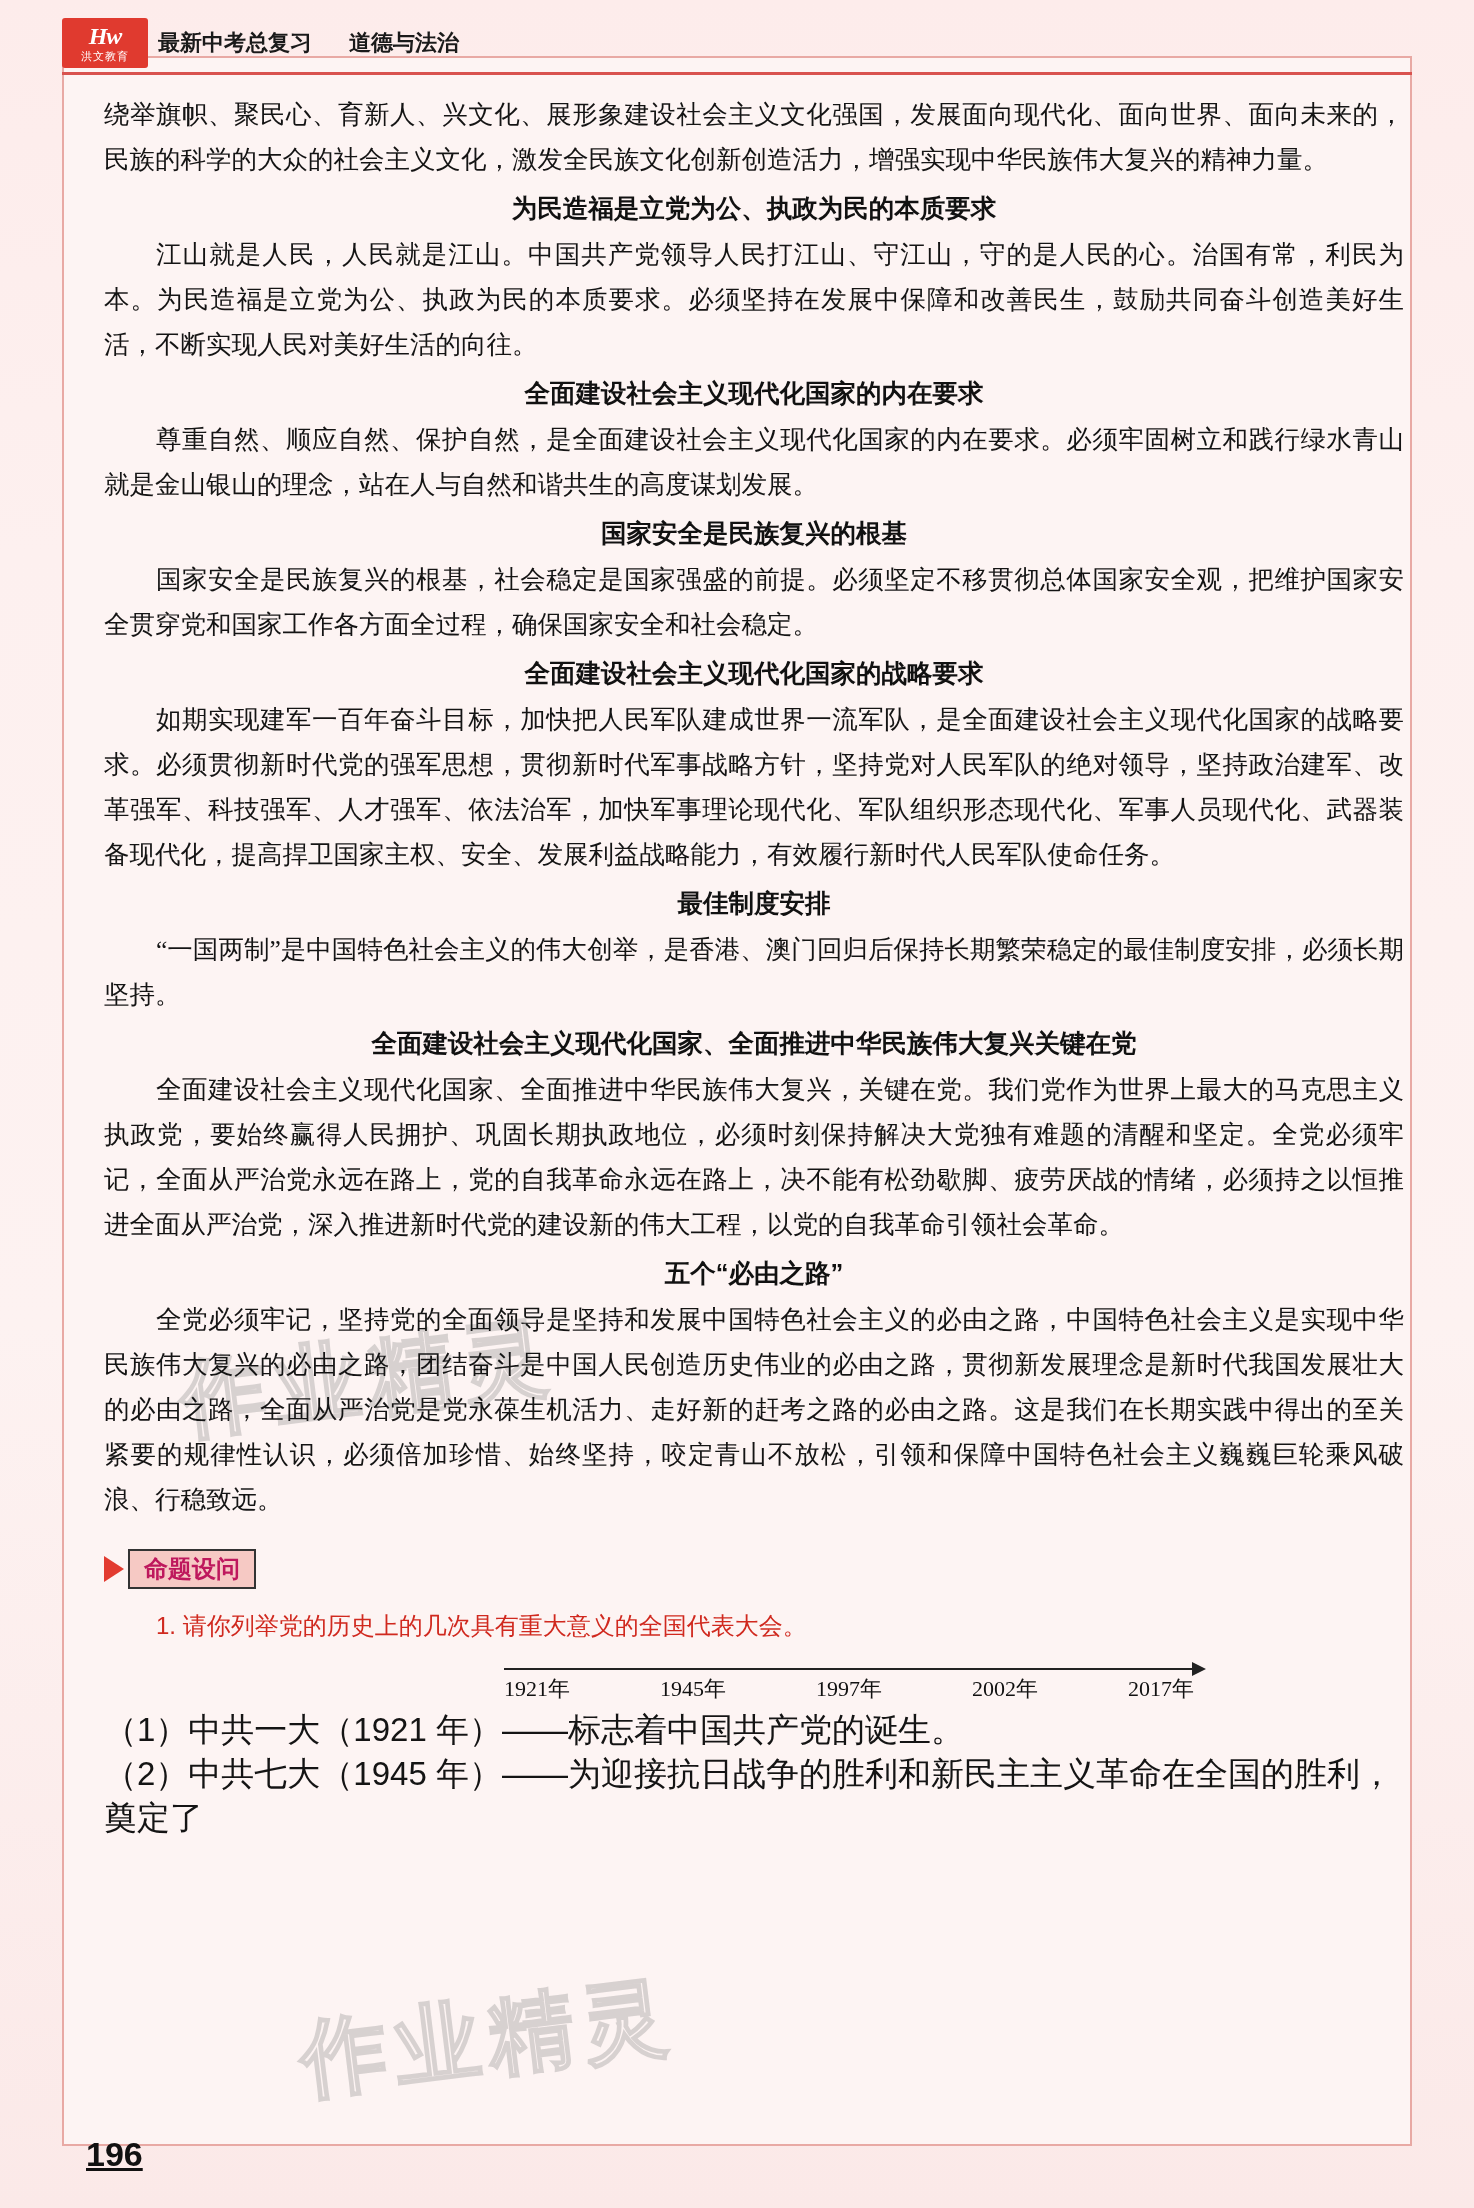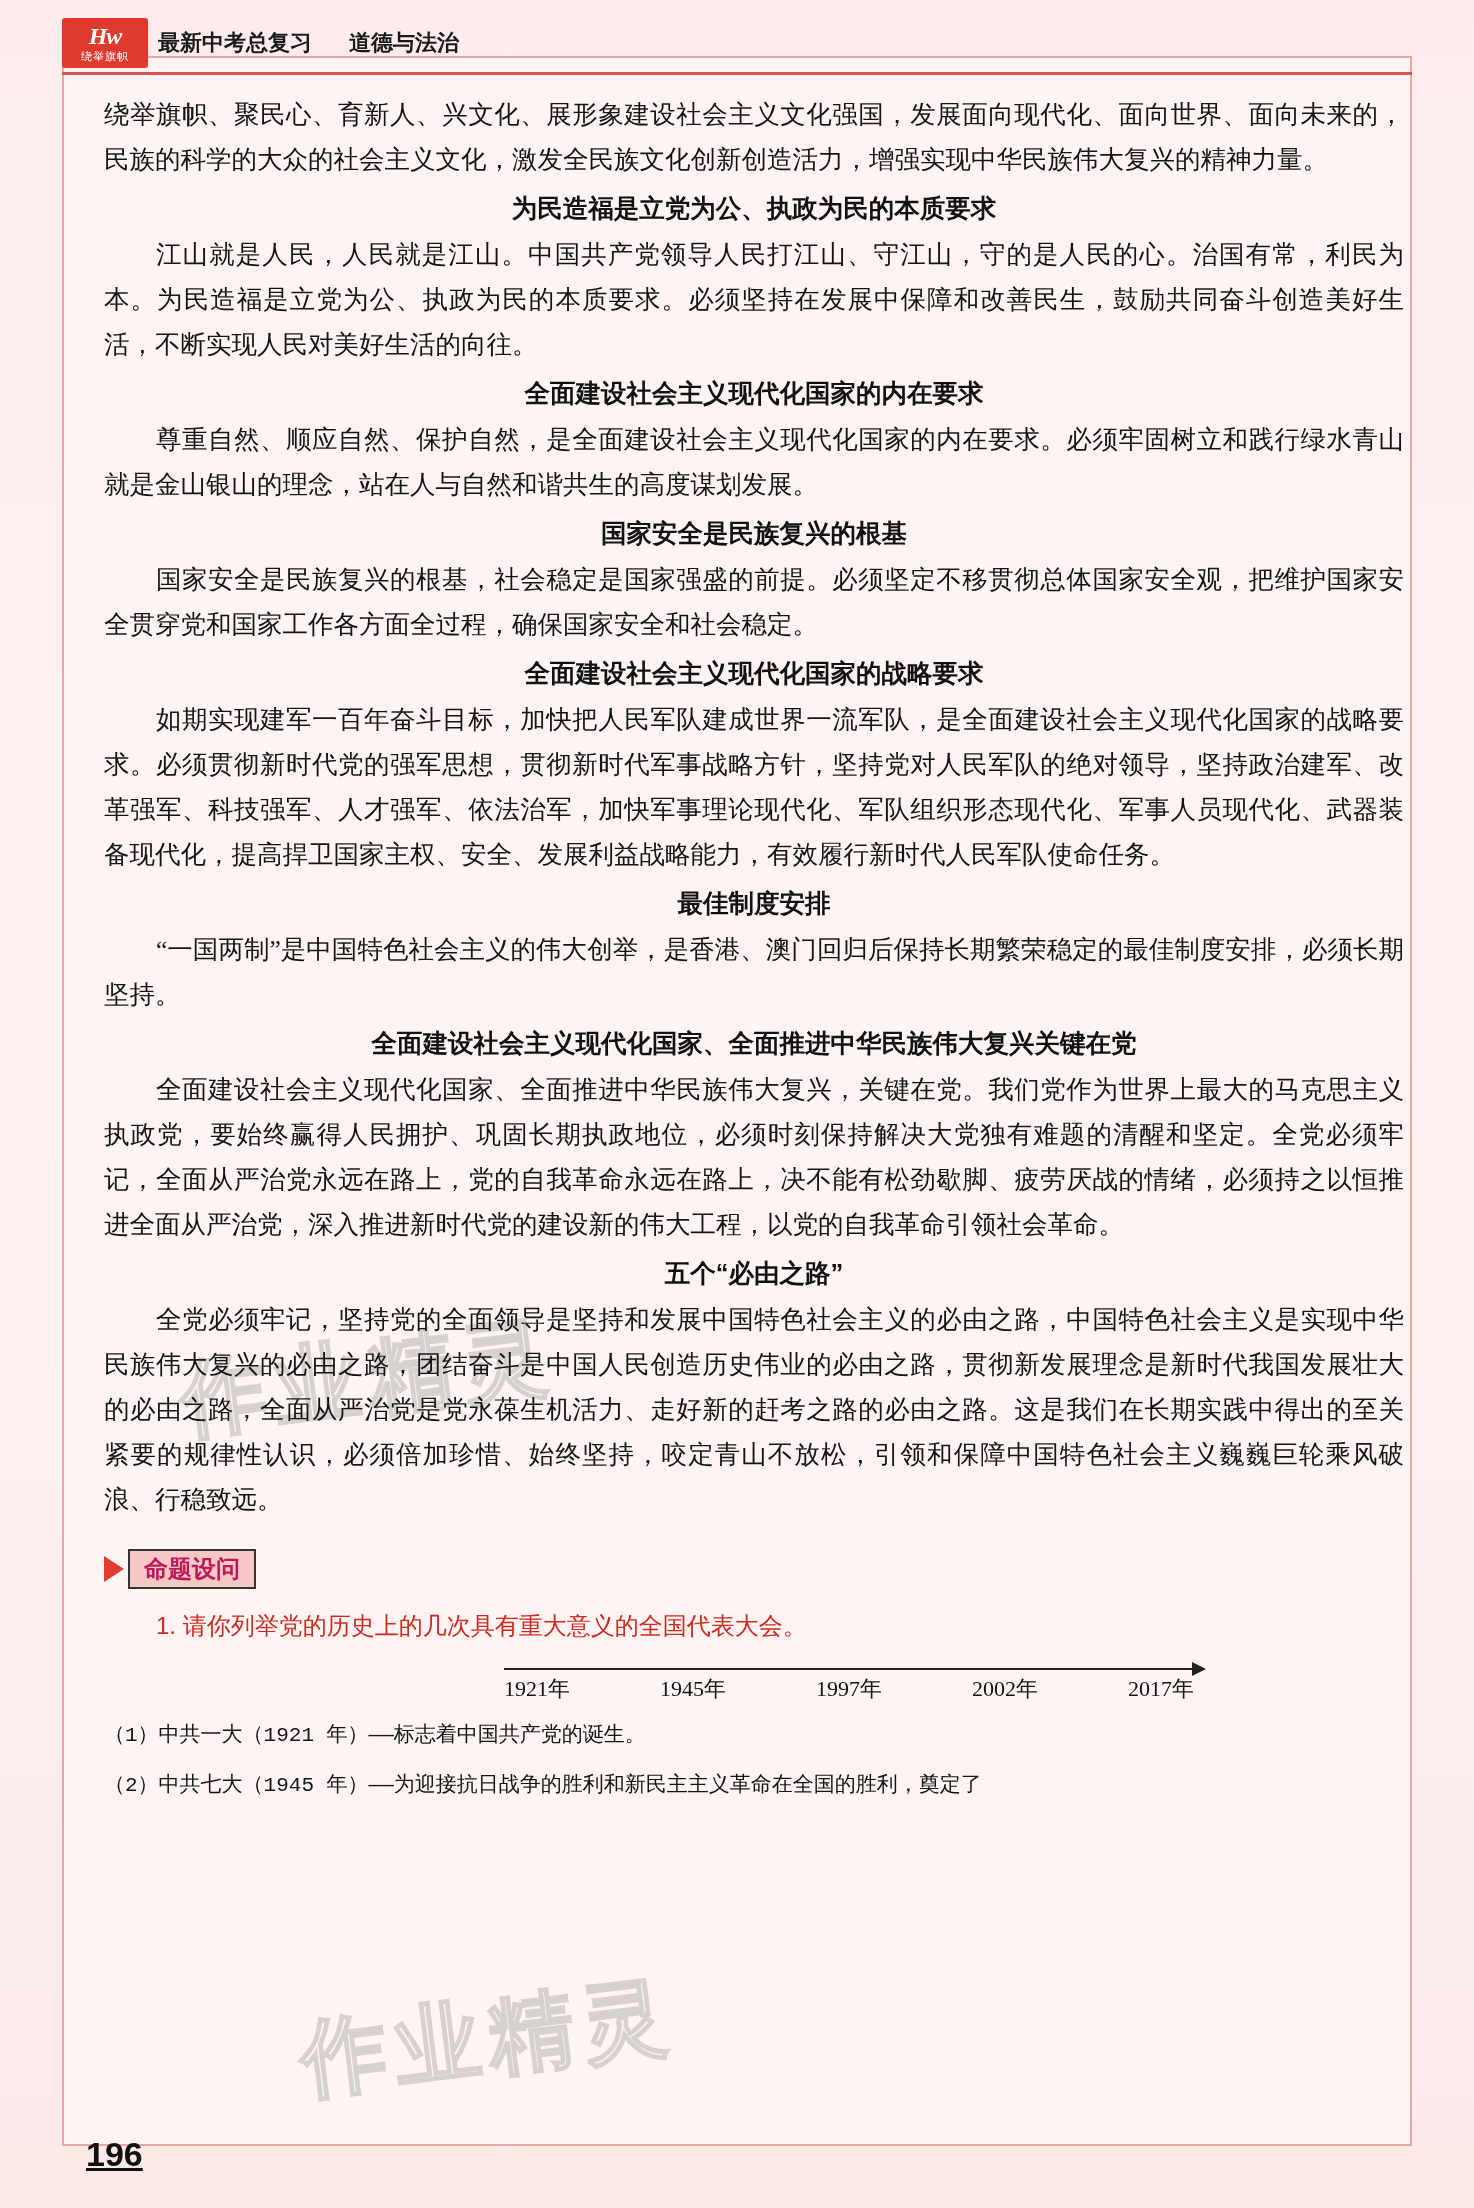--- a/index.html
+++ b/index.html
@@ -179,25 +179,25 @@
     width: 690px;
     display: flex;
     justify-content: space-between;
     font-size: 22px;
     color: #111;
     font-family: Liberation Serif, serif;
   }
   .timeline-labels span { display:inline-block; }
 
   .ans {
-    margin: 6px 0 0 0;
-    font-size: 21px;
+    margin: 0 0 0 0;
+    font-size: 33px;
     line-height: 44px;
     color: #141414;
-    font-family: Liberation Mono, monospace;
+    font-family: Liberation Sans, sans-serif;
   }
 
   
   .page-number {
     position: absolute;
     left: 86px;
     bottom: 34px;
     font-size: 34px;
     font-weight: bold;
     color: #111;
@@ -235,21 +235,21 @@
 </style>
 </head>
 <body>
 
 <div class="page">
   <div class="page-inner"></div>
 
   <div class="header">
     <div class="logo-box">
       <div class="logo-main">Hw</div>
-      <div class="logo-sub">绕举旗帜</div>
+      <div class="logo-sub">洪文教育</div>
     </div>
     <div class="header-title">
       <span>最新中考总复习</span>
       <span class="gap"></span>
       <span>道德与法治</span>
     </div>
   </div>
   <div class="header-rule"></div>
 
   <div class="wm wm1">作业精灵</div>

